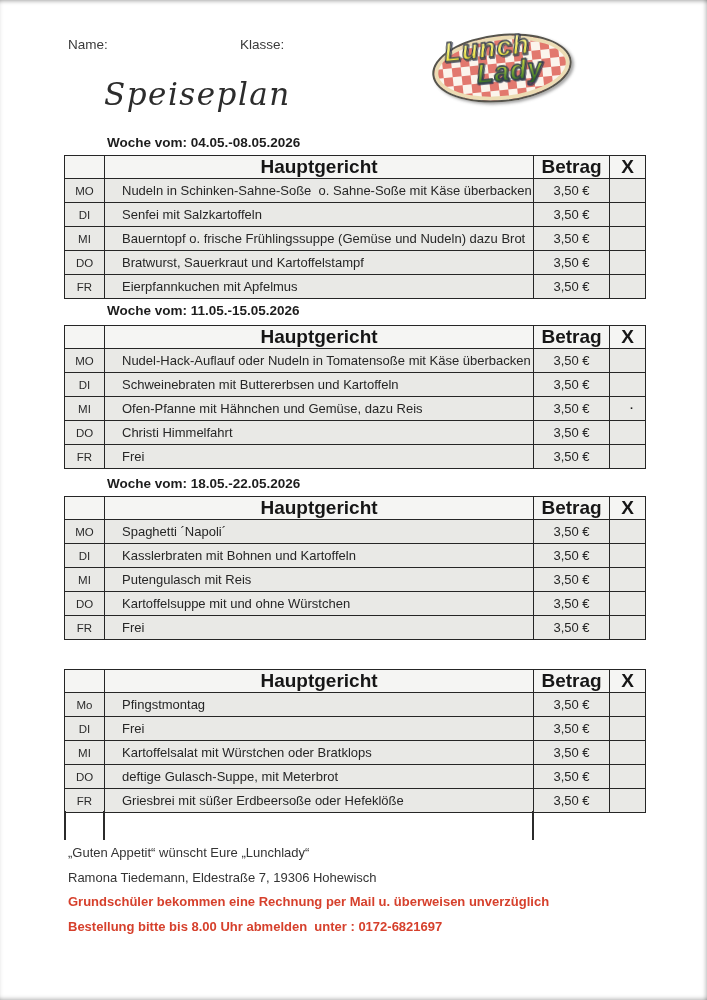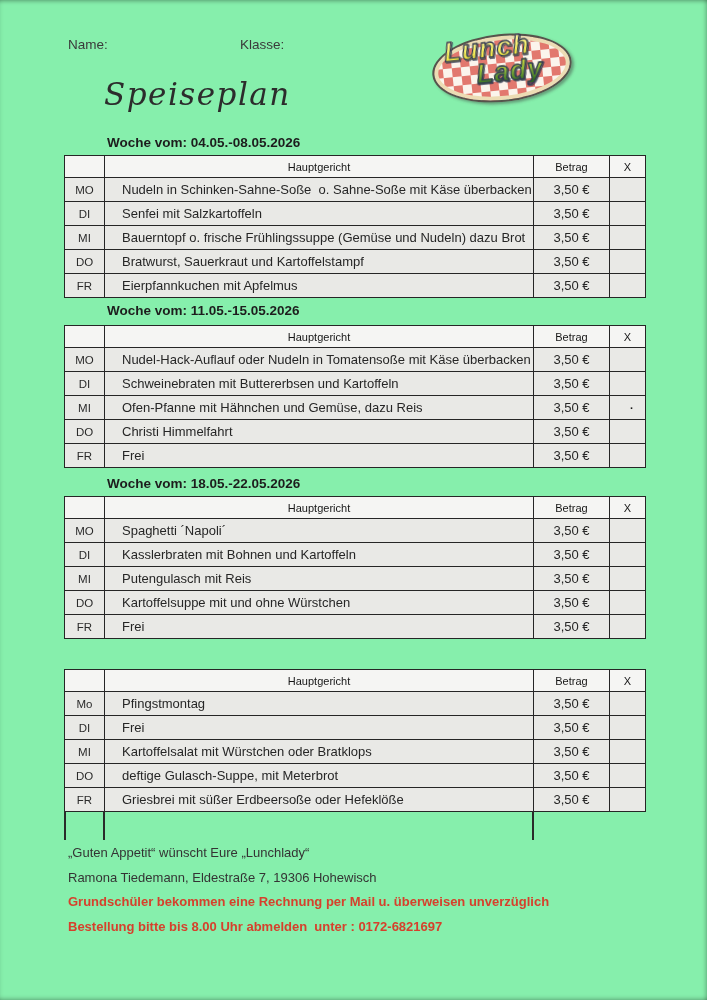--- a/index.html
+++ b/index.html
@@ -1,19 +1,19 @@
 <!DOCTYPE html>
 <html><head>
 <meta charset="utf-8">
 <style>
   * { margin:0; padding:0; box-sizing:border-box; }
   html,body { background:#e8e8e8; }
   .page {
     position:relative; width:707px; height:1000px; margin:0 auto;
-    background:#86efac;
+    background:#ffffff;
     font-family:"Liberation Sans", sans-serif;
     color:#2e2e2e;
     overflow:hidden;
     box-shadow: inset 0 5px 4px -4px rgba(0,0,0,0.35),
                 inset -5px 0 4px -4px rgba(0,0,0,0.28),
                 inset 0 -5px 4px -4px rgba(0,0,0,0.30),
                 inset 4px 0 4px -4px rgba(0,0,0,0.10);
   }
   .abs { position:absolute; }
   .field-label { font-size:13.5px; color:#3a3a3a; }
@@ -51,21 +51,21 @@
   
   .week-label { font-size:13.5px; font-weight:bold; color:#1d1d1d; left:107px; }
   table.menu {
     position:absolute; left:64px; width:581px;
     border-collapse:collapse; table-layout:fixed;
   }
   table.menu th, table.menu td {
     border:1.5px solid #262626;
     overflow:hidden;
   }
-  table.menu th { height:22px; font-size:11px; font-weight:normal; color:#161616; background:#f5f5f3; }
+  table.menu th { height:22px; font-size:19px; font-weight:bold; color:#161616; background:#f5f5f3; }
   table.menu td { height:24px; background:#e9e9e6; }
   td.day { text-align:center; font-size:11.5px; color:#2b2b2b;margin-top:40px; }
   td.main { font-size:13px; color:#262626; padding-left:17px; white-space:pre-wrap; }
   td.price { text-align:center; font-size:13px; color:#262626; }
   td.check { text-align:center; font-size:12px; }
   
   .vline { position:absolute; width:1.5px; background:#2b2b2b; }
   .stray-dot { position:absolute; font-size:11px; font-weight:bold; color:#1a1a1a; }
   
   .footer-line { left:68px; font-size:13px; color:#343434; white-space:pre-wrap; }

